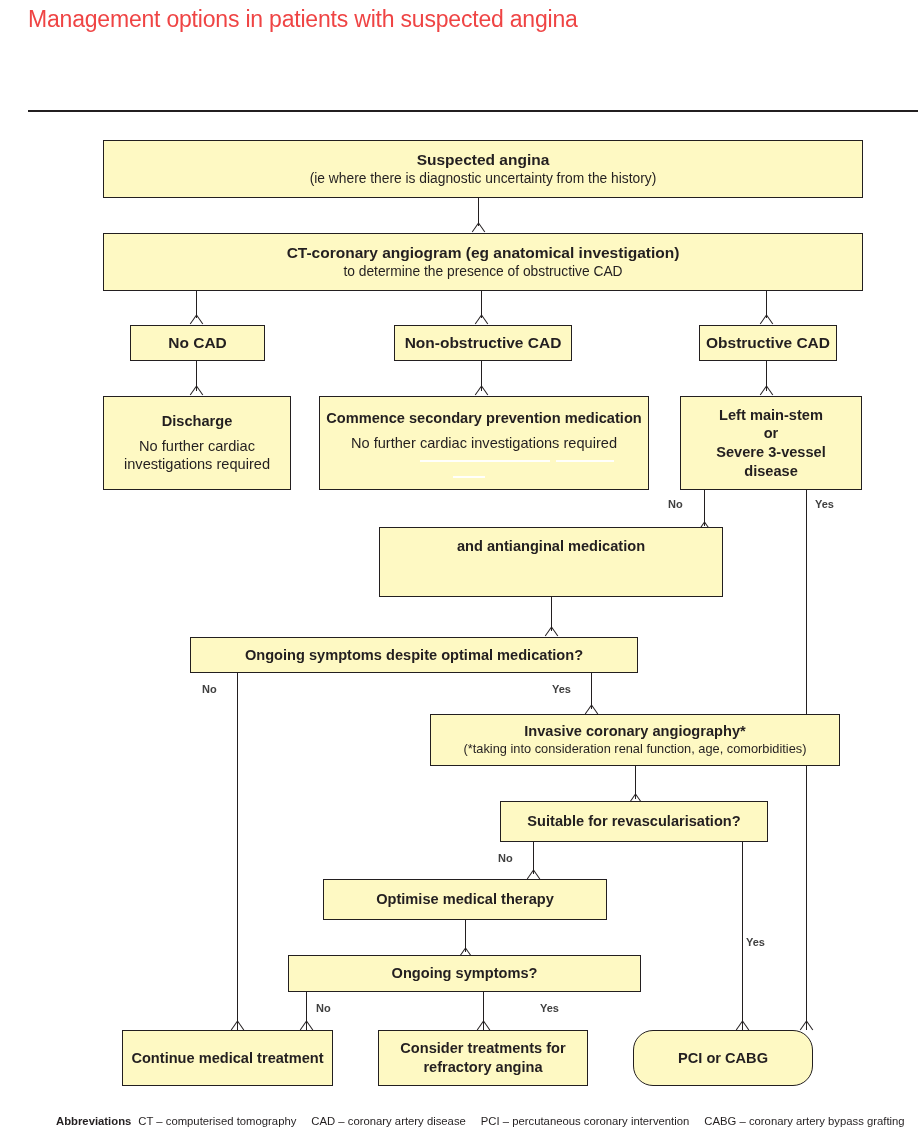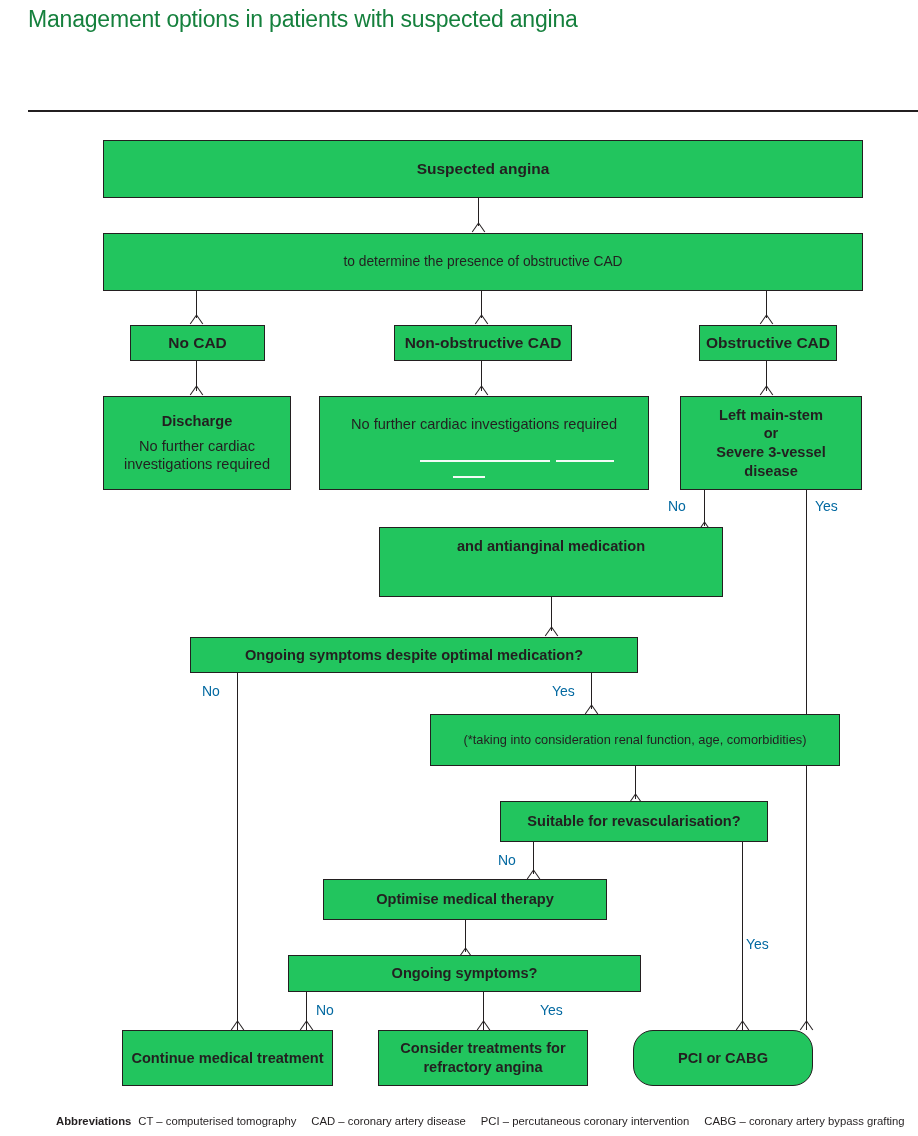--- a/index.html
+++ b/index.html
@@ -17,38 +17,38 @@
   }
 
   
   .page-title {
     position: absolute;
     left: 28px;
     top: 6px;
     font-size: 23px;
     font-weight: 400;
     letter-spacing: -0.2px;
-    color: #15803d;
+    color: #ef4444;
     white-space: nowrap;
   }
 
   .title-rule {
     position: absolute;
     left: 28px;
     top: 110px;
     width: 890px;
     height: 2px;
     background: #231f20;
   }
 
   
   .fbox {
     position: absolute;
     box-sizing: border-box;
-    background: #22c55e;
+    background: #fef9c3;
     border: 1.4px solid #231f20;
     display: flex;
     flex-direction: column;
     align-items: center;
     justify-content: center;
     text-align: center;
     line-height: 1.28;
   }
   .fbox .ln {
     display: block;
@@ -92,23 +92,23 @@
   }
   .arrow::after {
     left: 6px;
     transform-origin: top center;
     transform: rotate(-35deg);
   }
 
   
   .blabel {
     position: absolute;
-    font-size: 14px;
-    font-weight: 400;
-    color: #0369a1;
+    font-size: 11px;
+    font-weight: 700;
+    color: #404040;
     white-space: nowrap;
   }
 
   
   .artifact {
     position: absolute;
     background: #ffffff;
     opacity: 0.95;
   }
 
@@ -128,26 +128,28 @@
   .abbrev .item { margin-right: 15px; margin-top: 44px; }
 </style>
 </head>
 <body>
 
 <div class="page-title">Management options in patients with suspected angina</div>
 <div class="title-rule"></div>
 
 <div class="fbox" style="left:103px; top:140px; width:760px; height:58px;">
   <span class="ln fs16 b-bold">Suspected angina</span>
+  <span class="ln fs14 b-reg">(ie where there is diagnostic uncertainty from the history)</span>
 </div>
 
 <div class="vline" style="left:478px; top:198px; height:28px;"></div>
 <div class="arrow" style="left:472px; top:223px;"></div>
 
 <div class="fbox" style="left:103px; top:233px; width:760px; height:58px;">
+  <span class="ln fs16 b-bold">CT-coronary angiogram (eg anatomical investigation)</span>
   <span class="ln fs14 b-reg">to determine the presence of obstructive CAD</span>
 </div>
 
 <div class="vline" style="left:196px; top:291px; height:27px;"></div>
 <div class="arrow" style="left:190px; top:315px;"></div>
 
 <div class="vline" style="left:481px; top:291px; height:27px;"></div>
 <div class="arrow" style="left:475px; top:315px;"></div>
 
 <div class="vline" style="left:766px; top:291px; height:27px;"></div>
@@ -174,20 +176,21 @@
 <div class="vline" style="left:766px; top:361px; height:30px;"></div>
 <div class="arrow" style="left:760px; top:386px;"></div>
 
 <div class="fbox" style="left:103px; top:396px; width:188px; height:94px;">
   <span class="ln fs15 b-bold">Discharge</span>
   <span class="ln fs15 b-reg pad-top-6">No further cardiac</span>
   <span class="ln fs15 b-reg">investigations required</span>
 </div>
 
 <div class="fbox" style="left:319px; top:396px; width:330px; height:94px; justify-content:flex-start; padding-top:12px;">
+  <span class="ln fs15 b-bold">Commence secondary prevention medication</span>
   <span class="ln fs15 b-reg pad-top-6">No further cardiac investigations required</span>
 </div>
 
 <div class="artifact" style="left:420px; top:460px; width:130px; height:2px;"></div>
 <div class="artifact" style="left:556px; top:460px; width:58px; height:2px;"></div>
 <div class="artifact" style="left:453px; top:476px; width:32px; height:2px;"></div>
 
 <div class="fbox" style="left:680px; top:396px; width:182px; height:94px;">
   <span class="ln fs15 b-bold">Left main-stem</span>
   <span class="ln fs15 b-bold">or</span>
@@ -217,20 +220,21 @@
 
 <div class="vline" style="left:237px; top:673px; height:357px;"></div>
 <div class="arrow" style="left:231px; top:1021px;"></div>
 <div class="blabel" style="left:202px; top:683px;">No</div>
 
 <div class="vline" style="left:591px; top:673px; height:36px;"></div>
 <div class="arrow" style="left:585px; top:705px;"></div>
 <div class="blabel" style="left:552px; top:683px;">Yes</div>
 
 <div class="fbox" style="left:430px; top:714px; width:410px; height:52px;">
+  <span class="ln fs15 b-bold">Invasive coronary angiography*</span>
   <span class="ln fs13 b-reg">(*taking into consideration renal function, age, comorbidities)</span>
 </div>
 
 <div class="vline" style="left:635px; top:766px; height:33px;"></div>
 <div class="arrow" style="left:629px; top:794px;"></div>
 
 <div class="fbox" style="left:500px; top:801px; width:268px; height:41px;">
   <span class="ln fs15 b-bold">Suitable for revascularisation?</span>
 </div>
 

